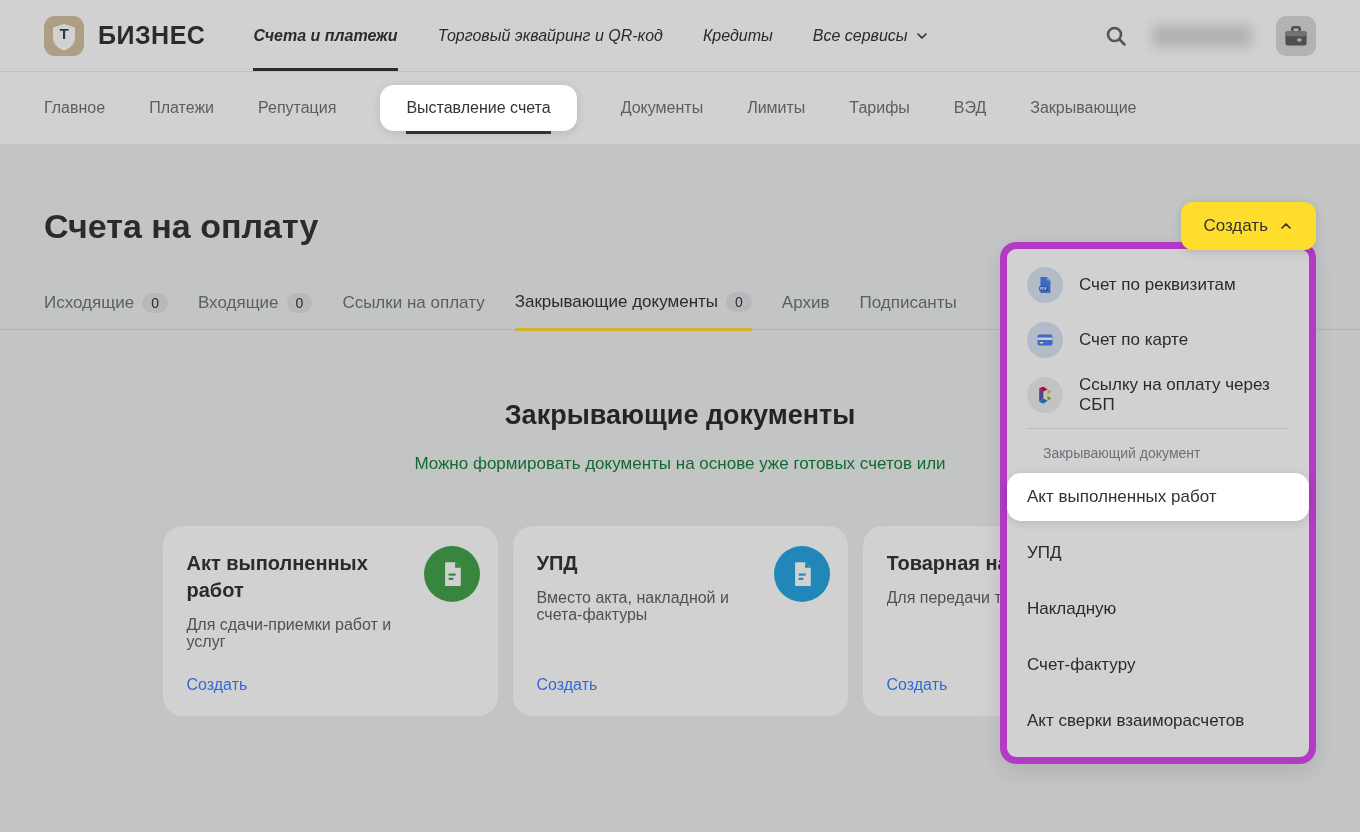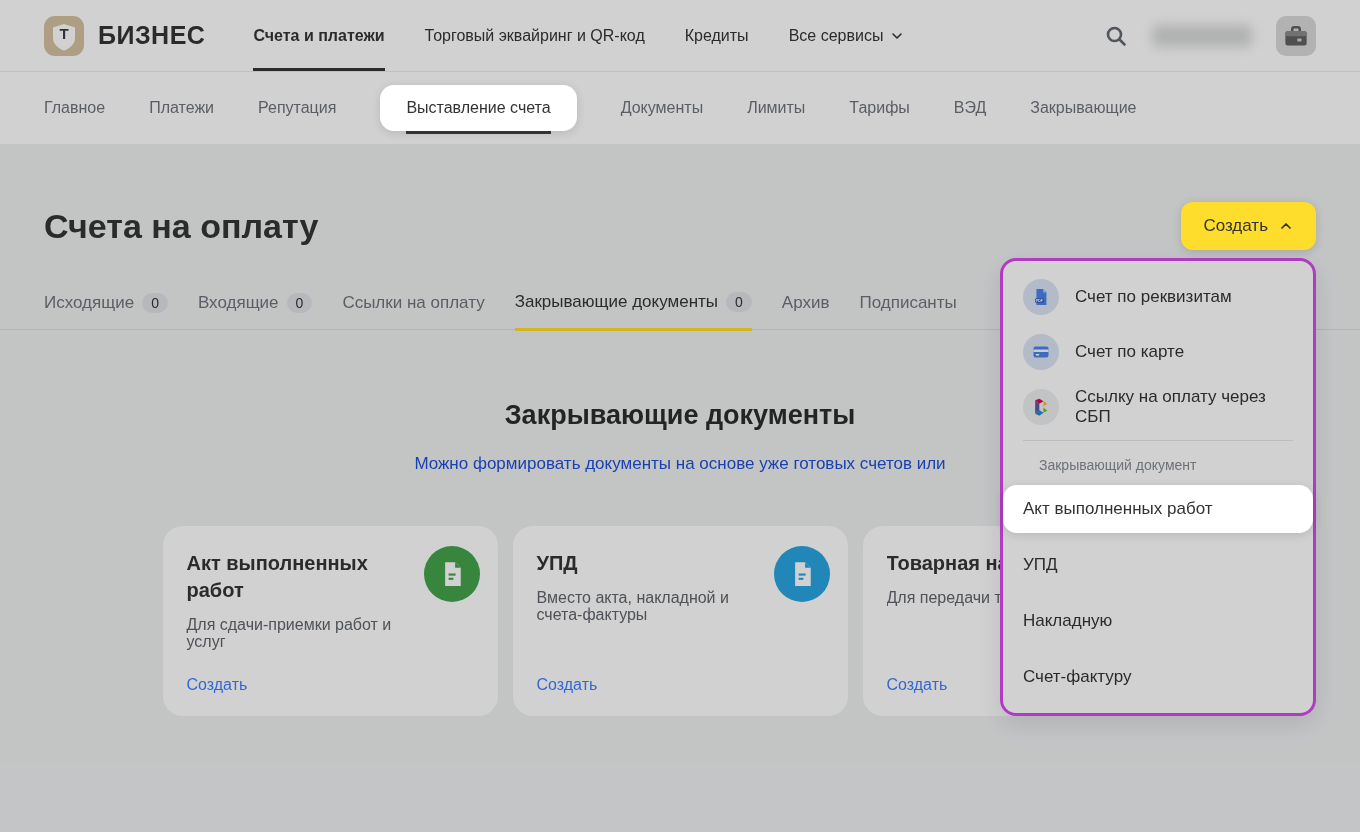--- a/index.html
+++ b/index.html
@@ -18,21 +18,21 @@
   .logo-badge {
     width:40px; height:40px; border-radius:11px; background:#d4c19f;
     position:relative; display:flex; align-items:center; justify-content:center;
   }
   .logo-shield { position:absolute; inset:0; }
   .logo-letter {
     position:relative; font-weight:bold; font-size:15px; color:#3a3f47; top:-2px;
   }
   .logo-text { font-size:25px; font-weight:bold; letter-spacing:.5px; color:#333; }
 
-  .top-nav { display:flex; align-items:center; gap:40px; margin-left:48px; height:100%; }
+  .top-nav { display:flex; align-items:center; gap:40px; margin-left:48px; height:100%;font-style:italic; }
   .top-nav-item {
     display:flex; align-items:center; gap:6px; height:100%;
     font-size:16px; color:#333; cursor:pointer; position:relative;
   }
   .top-nav-item.active { font-weight:bold; }
   .top-nav-item.active::after {
     content:""; position:absolute; left:0; right:0; bottom:0; height:3px; background:#333;
   }
   .chev { width:16px; height:16px; }
 
@@ -84,21 +84,21 @@
   }
   .tab.active { color:#333; border-bottom:3px solid #FFDD2D; margin-bottom:-2px; }
   .badge {
     background:#dfe1e4; color:#333; font-size:14px; border-radius:12px;
     padding:2px 9px; line-height:16px;
   }
 
   
   .empty-state { text-align:center; margin-top:70px; }
   .empty-heading { font-size:27px; font-weight:bold; color:#2b2b2b; }
-  .empty-desc { font-size:17px; color:#1d4ed8; line-height:33px; margin-top:16px;text-align:center; }
+  .empty-desc { font-size:17px; color:#15803d; line-height:33px; margin-top:16px;text-align:center; }
 
   
   .cards { width:1035px; margin:46px auto 0; display:flex; gap:15px; }
   .card {
     width:335px; height:190px; background:#fff; border-radius:20px;
     padding:24px; position:relative; cursor:pointer;
   }
   .card-title {
     font-size:20px; font-weight:bold; color:#333; line-height:27px; width:200px;
   }
@@ -110,22 +110,22 @@
   .card-icon {
     position:absolute; right:18px; top:20px; width:56px; height:56px; border-radius:50%;
     display:flex; align-items:center; justify-content:center;
   }
   .card-icon.icon-green { background:#43a24a; color:#43a24a; }
   .card-icon.icon-blue  { background:#27a3e0; color:#27a3e0; }
   .card-icon svg { width:30px; height:30px; }
 
   
   .dropdown {
-    position:absolute; left:1000px; top:258px; width:316px;
-    background:#fff; border:3px solid #d946ef; border-radius:16px;
+    position:absolute; left:1000px; top:242px; width:316px;
+    background:#fff; border:7px solid #d946ef; border-radius:16px;
     box-shadow:0 8px 24px rgba(0,0,0,.10); padding:8px 0; 
   }
   .dd-row {
     display:flex; align-items:center; gap:16px; height:55px; padding:0 20px;
     font-size:17px; color:#333; cursor:pointer;
   }
   .dd-icon {
     width:36px; height:36px; border-radius:50%; flex:0 0 36px;
     display:flex; align-items:center; justify-content:center;
   }
@@ -350,15 +350,18 @@
   </div>
   <div class="dd-item">
     <span>УПД</span>
   </div>
   <div class="dd-item">
     <span>Накладную</span>
   </div>
   <div class="dd-item">
     <span>Счет-фактуру</span>
   </div>
+  <div class="dd-item">
+    <span>Акт сверки взаиморасчетов</span>
+  </div>
 </div>
 
 <div class="dim-overlay"></div>
 
 </body></html>

